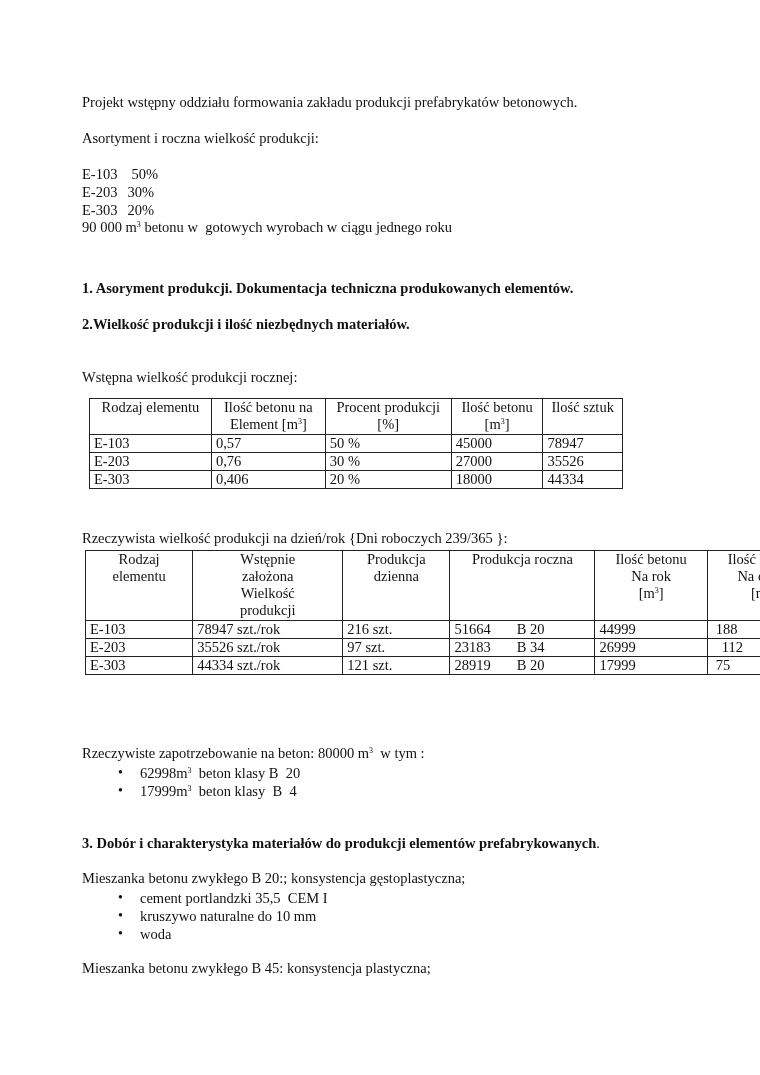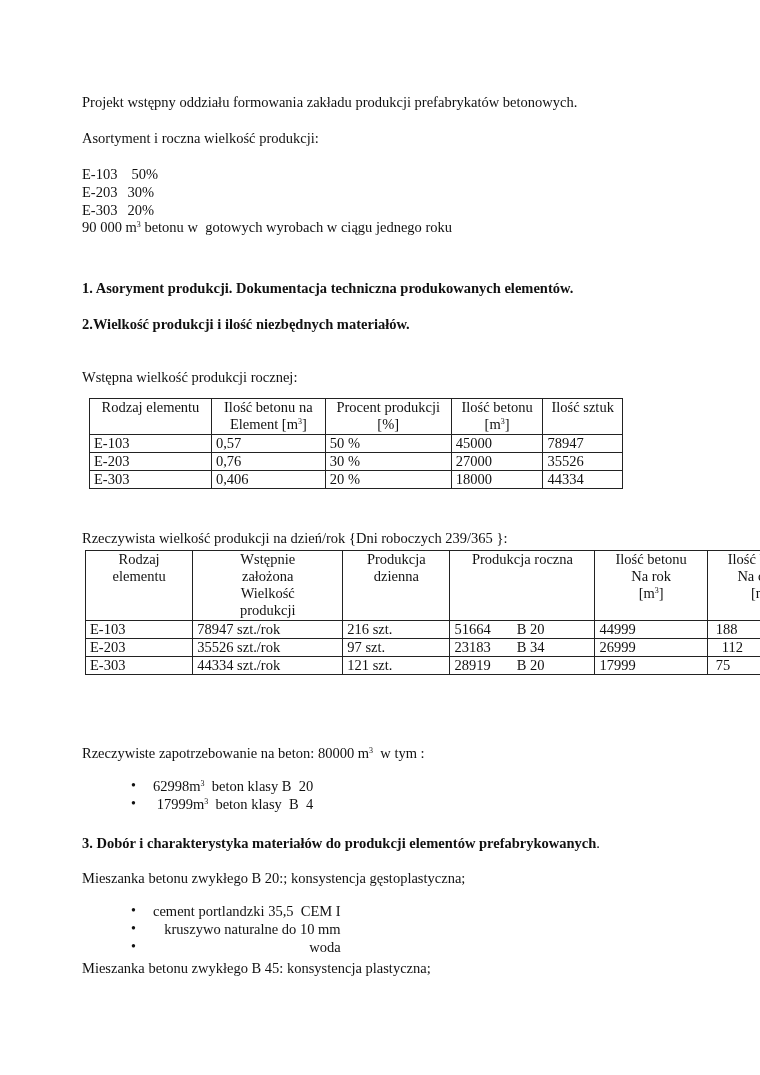--- a/index.html
+++ b/index.html
@@ -4,21 +4,21 @@
 <style>
   html, body { margin: 0; padding: 0; background: #ffffff; }
   body {
     width: 760px; height: 1075px; position: relative; overflow: hidden;
     font-family: "Liberation Serif", "DejaVu Serif", serif;
     font-size: 14.5px; color: #111; line-height: 18px;
   }
   .p { position: absolute; left: 80px; white-space: pre; margin: 2px; }
   .b { font-weight: bold; }
   sup { font-size: 8px; vertical-align: 5px; line-height: 0; }
-  ul.bul { position: absolute; left: 90px; margin: 17px; padding: 0; list-style: none; text-align: right; }
+  ul.bul { position: absolute; left: 90px; margin: 4px; padding: 0; list-style: none; }
   ul.bul li { position: relative; padding-left: 46px; height: 18px; white-space: pre; }
   ul.bul li::before { content: "\2022"; position: absolute; left: 24px; top: 0; font-size: 14px; }
   table { position: absolute; border-collapse: collapse; font-size: 14.5px; line-height: 17px; }
   td, th { border: 1px solid #222; padding: 0 4px; vertical-align: top; font-weight: normal; white-space: pre; }
   th { }
   #t1 { left: 89px; top: 398px; width: 534px; }
   #t1 th { height: 35px; }
   #t1 td { height: 17px; }
   #t2 { left: 85px; top: 550px; width: 735px; }
   #t2 th { height: 69px; }

